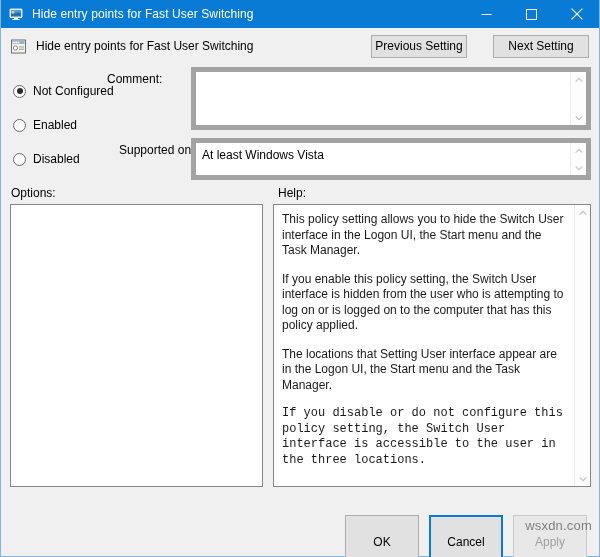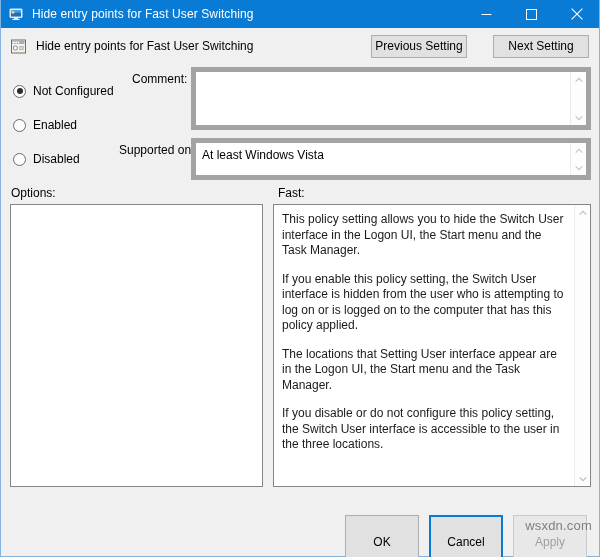--- a/index.html
+++ b/index.html
@@ -156,21 +156,21 @@
     background: #2b2b2b;
   }
   .radio-label { font-size: 12px; color: #000; white-space: nowrap; }
 
   .field-label {
     position: absolute;
     font-size: 12px;
     color: #000;
     text-align: left;
   }
-  .lbl-comment { left: 131px; top: 8px; }
+  .lbl-comment { left: 106px; top: 8px; }
   .lbl-supported { left: 118px; top: 79px; }
 
   .inputbox {
     position: absolute;
     background: #ffffff;
     border: 5px solid #a3a3a3;
     box-sizing: border-box;
     display: flex;
   }
   .box-comment { left: 190px; top: 3px; width: 400px; height: 63px; }
@@ -241,21 +241,21 @@
     flex: 1 1 auto;
     padding: 7px 9px 7px 8px;
     overflow: hidden;
   }
   .help-para {
     font-size: 12px;
     line-height: 15.5px;
     color: #1a1a1a;
     margin: 0 0 13px 0;
   }
-  .help-para:last-child { margin-bottom: 0; }
+  .help-para:last-child { margin-bottom: 0; font-family: Liberation Mono, monospace; }
 
   
   .footer {
     position: relative;
     height: 54px;
     min-height: 54px;
   }
   .footer-buttons {
     position: absolute;
     right: 12px;
@@ -378,21 +378,21 @@
           <svg width="8" height="6" viewBox="0 0 8 6">
               <path d="M0.7 1.4 L4 4.7 L7.3 1.4" fill="none" stroke="#c6c6c6" stroke-width="1.1"></path>
             </svg>
         </span>
       </div>
     </div>
   </div>
 
   <div class="section-labels">
     <span class="lbl lbl-options">Options:</span>
-    <span class="lbl lbl-help">Fast:</span>
+    <span class="lbl lbl-help">Help:</span>
   </div>
 
   <div class="panels">
 
     <div class="panel panel-options">
       <div class="content"></div>
     </div>
 
     <div class="panel panel-help">
       <div class="content">

